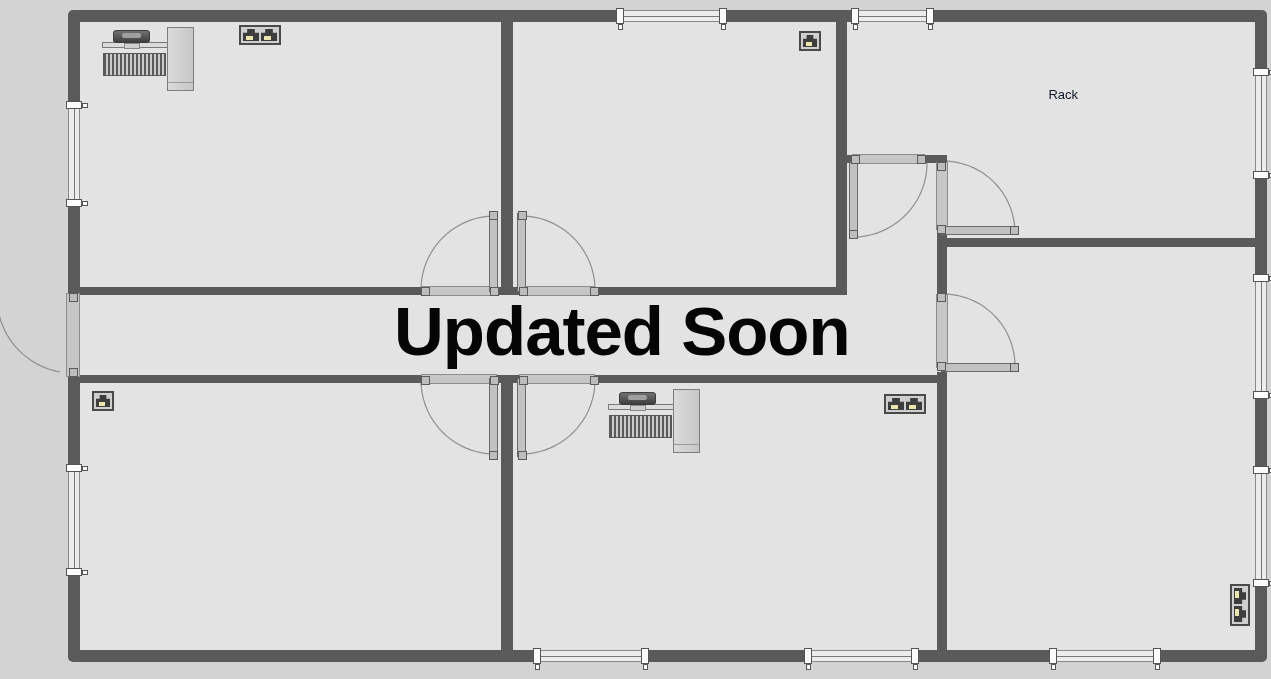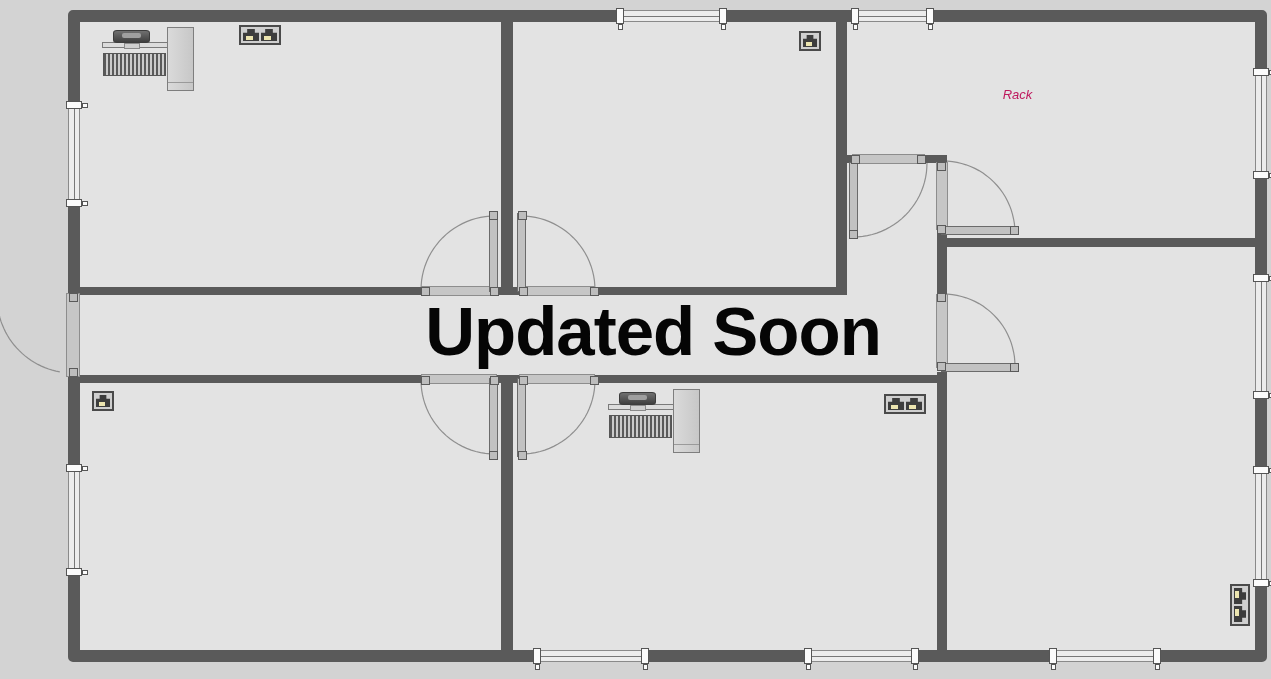--- a/index.html
+++ b/index.html
@@ -21,29 +21,29 @@
   .tower::after { content:''; position:absolute; left:0; right:0; bottom:7px; border-top:1px solid #9a9a9a; }
   .deskbar { position:absolute; background:#dcdcdc; border:1px solid #7a7a7a; box-sizing:border-box; }
   .monitor { position:absolute; background:linear-gradient(180deg,#707070,#3f3f3f); border:1px solid #3c3c3c; border-radius:4px/3px; box-sizing:border-box; }
   .monitor::after { content:''; position:absolute; left:22%; top:22%; width:56%; height:42%; background:#9f9f9f; border-radius:2px; }
   .neck { position:absolute; background:#cfcfcf; border:1px solid #8a8a8a; box-sizing:border-box; }
   .keyboard { position:absolute; border:1px solid #565656; box-sizing:border-box; background-color:#cbcbcb;
       background-image:repeating-linear-gradient(90deg, rgba(70,70,70,.85) 0 2px, transparent 2px 4px),
                        repeating-linear-gradient(0deg, transparent 0 3px, #cbcbcb 3px 5px); }
   .rackbox { position:absolute; background:#d8d8d8; border:1px solid #6e6e6e; box-sizing:border-box; }
   .rackside { position:absolute; top:0; bottom:0; width:12px; background:#a9a9a9; }
-  .racklabel { position:absolute; text-align:center; font-size:13px; color:#be185d; z-index:3;font-style:italic; }
+  .racklabel { position:absolute; text-align:right; font-size:13px; color:#0f172a; z-index:3; }
   .jack-frame { position:absolute; background:#cfcfcf; border:2px solid #4a4a4a; box-sizing:border-box; display:flex; gap:2px; padding:2px; z-index:3; }
   .port { position:relative; flex:1; background:#3d3d3d;
       clip-path:polygon(0 32%,26% 32%,26% 0,74% 0,74% 32%,100% 32%,100% 100%,0 100%); }
   .port::after { content:''; position:absolute; left:18%; bottom:8%; width:46%; height:32%; background:#ece5b0; }
   .hub { position:absolute; background:#dfdfdf; border:1px solid #8a8a8a; border-radius:2px; box-shadow:1px 1px 0 rgba(0,0,0,.15); }
   .hub-lid { position:absolute; background:#4f4f4f; }
   .cross-bar { position:absolute; background:#8f8f8f; }
-  .watermark { position:absolute; left:394px; top:297px; width:518px; text-align:center;
+  .watermark { position:absolute; left:394px; top:297px; width:518px; text-align:left;
       font-size:69px; font-weight:bold; letter-spacing:-1px; line-height:1; color:#050505;
       white-space:nowrap; z-index:6; font-family:"Liberation Sans",sans-serif; }
 </style>
 </head>
 <body>
 
 <div id="plan">
   <div class="frame" id="frame" style="left: 68px; top: 10px; width: 1199px; height: 652px; border-width: 12px;"></div>
   <svg id="arcs" width="1271" height="679">
       <polyline points="421.0,290.0 421.2,285.2 421.6,280.3 422.4,275.6 423.5,270.8 424.9,266.2 426.6,261.7 428.6,257.3 430.9,253.0 433.5,248.9 436.3,245.0 439.4,241.2 442.7,237.7 446.2,234.4 450.0,231.3 453.9,228.5 458.0,225.9 462.3,223.6 466.7,221.6 471.2,219.9 475.8,218.5 480.6,217.4 485.3,216.6 490.2,216.2 495.0,216.0" fill="none" stroke="#8f8f8f" stroke-width="1.2"></polyline>

